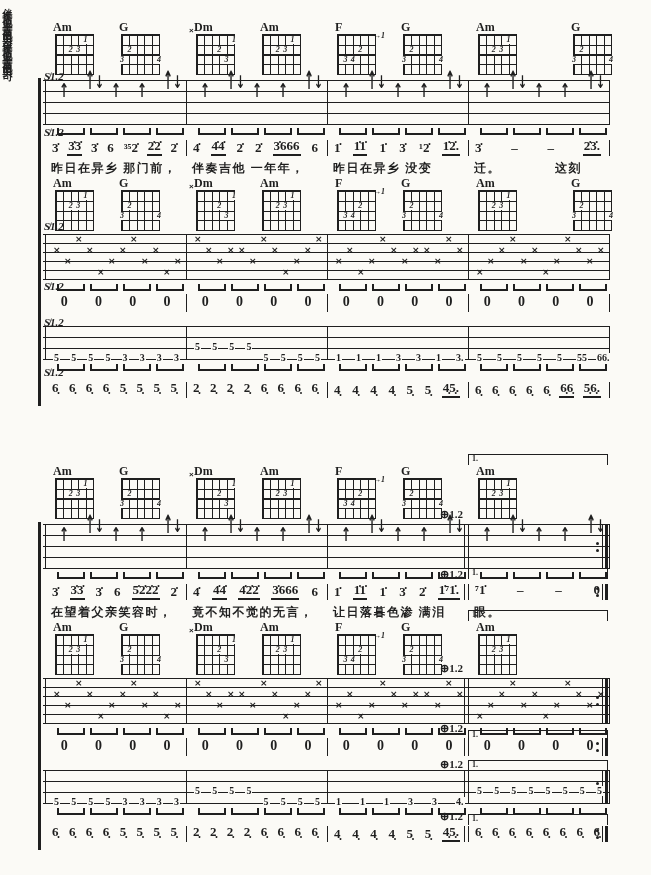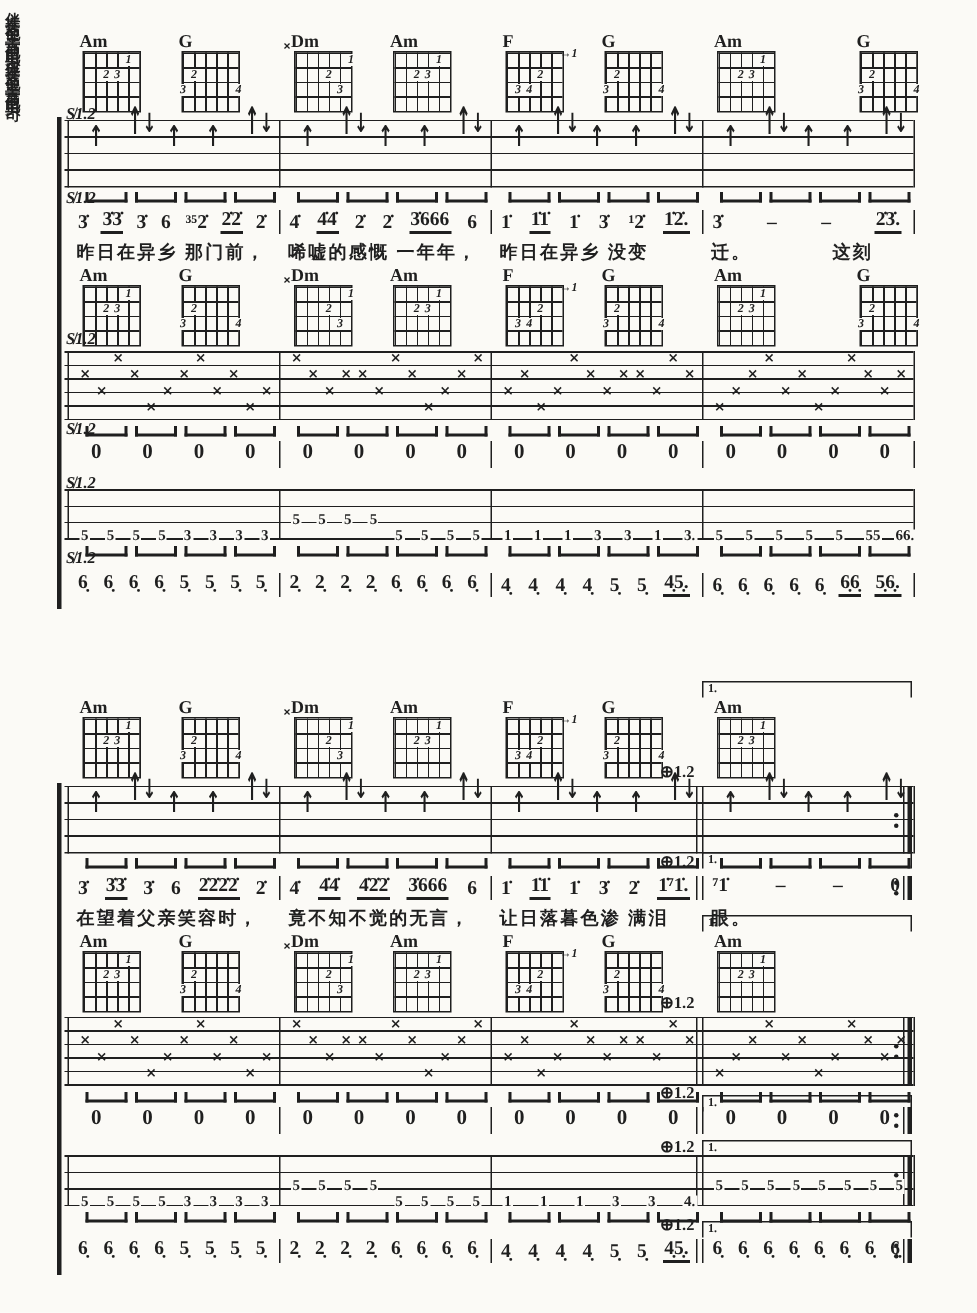--- a/index.html
+++ b/index.html
@@ -192,21 +192,21 @@
       <span class="tok">3̇</span>
       <span class="tok">–</span>
       <span class="tok">–</span>
       <span class="tok beamed">2̇3̇.</span>
     </div>
     <div class="barline" style="left: 186px; top: 140px; height: 16px;"></div>
     <div class="barline" style="left: 327px; top: 140px; height: 16px;"></div>
     <div class="barline" style="left: 468px; top: 140px; height: 16px;"></div>
     <div class="barline" style="left: 609px; top: 140px; height: 16px;"></div>
     <div class="lyric" style="left: 51px; top: 160px;">昨日在异乡 那门前，</div>
-    <div class="lyric" style="left: 192px; top: 160px;">唏嘘的感慨 一年年，</div>
+    <div class="lyric" style="left: 192px; top: 160px;">伴奏吉他 一年年，</div>
     <div class="lyric" style="left: 333px; top: 160px;">昨日在异乡 没变</div>
     <div class="lyric" style="left: 474px; top: 160px;">迁。　　　　这刻</div>
     <div class="chord" style="left: 55px; top: 190px; height: 42px;">
       <div class="chord-label">Am</div>
       <div class="chord-grid">
         <div class="finger" style="left: 27.1px; top: 1px;">1</div>
         <div class="finger" style="left: 12.3px; top: 10.75px;">2</div>
         <div class="finger" style="left: 19.7px; top: 10.75px;">3</div>
       </div>
     </div>
@@ -581,21 +581,21 @@
     <div class="beam" style="left: 438px; top: 572px;"></div>
     <div class="beam" style="left: 480px; top: 572px;"></div>
     <div class="beam" style="left: 513px; top: 572px;"></div>
     <div class="beam" style="left: 546px; top: 572px;"></div>
     <div class="beam" style="left: 579px; top: 572px;"></div>
     <div class="num-measure" style="left: 51px; top: 582px; width: 127px; font-size: 13px;">
       <span class="tok">3̇</span>
       <span class="tok beamed">3̇3̇</span>
       <span class="tok">3̇</span>
       <span class="tok">6</span>
-      <span class="tok beamed">2̇2̇2̇2̇</span>
+      <span class="tok beamed">5̇2̇2̇2̇</span>
       <span class="tok">2̇</span>
     </div>
     <div class="num-measure" style="left: 192px; top: 582px; width: 127px; font-size: 13px;">
       <span class="tok">4̇</span>
       <span class="tok beamed">4̇4̇</span>
       <span class="tok beamed">4̇2̇2̇</span>
       <span class="tok beamed">3̇666</span>
       <span class="tok">6</span>
     </div>
     <div class="num-measure" style="left: 333px; top: 582px; width: 127px; font-size: 13px;">

